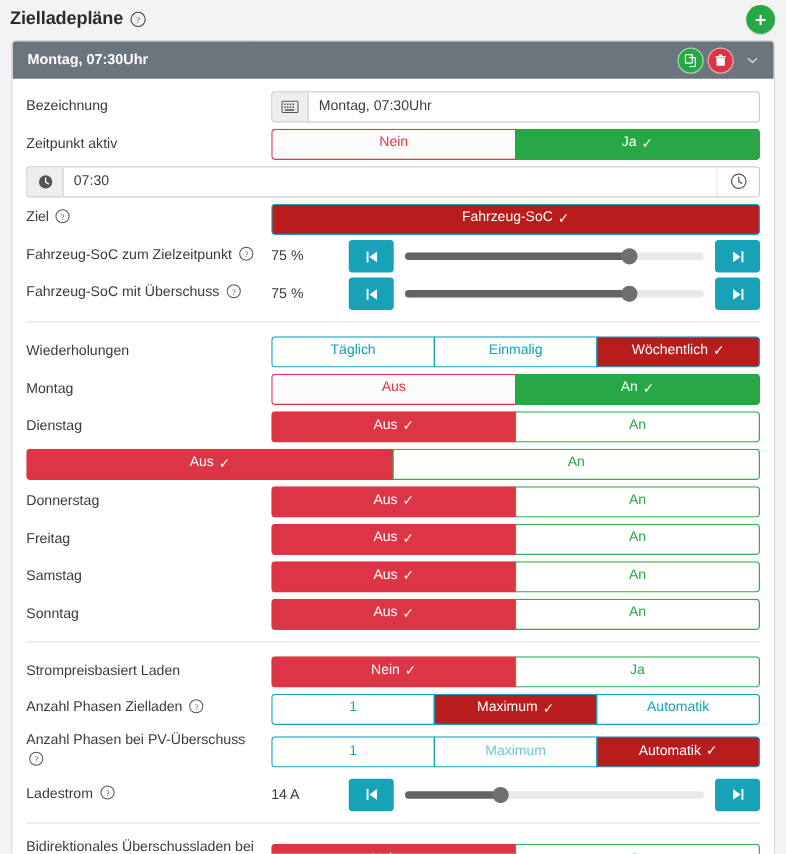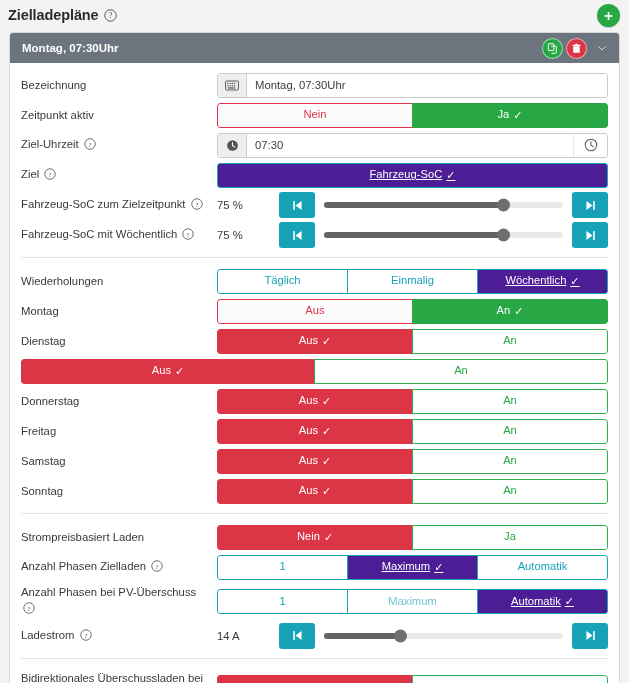--- a/index.html
+++ b/index.html
@@ -191,21 +191,21 @@
   .seg .chk { margin-left: 4px; font-size: 11px; }
 
   
   .seg.danger-off { color: #dc3545; border-color: #dc3545; background:#fbfbfc; }
   .seg.danger-on  { color: #fff; background: #dc3545; border-color: #dc3545; }
   
   .seg.success-off { color: #28a745; border-color: #2eae4e; background:#fff; }
   .seg.success-on  { color: #fff; background: #28a745; border-color: #28a745; }
   
   .seg.info-off { color: #17a2b8; border-color: #17a2b8; background: #fff; }
-  .seg.info-on  { color: #fff; background: #4c1d95; border-color: #17a2b8; text-decoration: underline; }
+  .seg.info-on  { color: #fff; background: #b91c1c; border-color: #17a2b8; }
   .seg.info-off.muted { color: #71c6d4; }
 
   .btn-group .seg:first-child { border-top-left-radius: 3px; border-bottom-left-radius: 3px; }
   .btn-group .seg:last-child  { border-top-right-radius: 3px; border-bottom-right-radius: 3px; }
   .btn-group .seg + .seg { margin-left: -1px; }
 
   
   .slider-wrap {
     display: flex;
     align-items: center;
@@ -342,29 +342,20 @@
             </button>
             <button class="seg success-on">
               <span>Ja</span>
               <span class="chk">✓</span>
             </button>
           </div>
         </div>
       </div>
 
       <div class="row">
-        <div class="row-label">
-          <span>Ziel-Uhrzeit</span>
-          <span class="help-inline">
-            <svg width="12" height="12" viewBox="0 0 16 16">
-              <circle cx="8" cy="8" r="7" fill="none" stroke="#555" stroke-width="1.1"></circle>
-              <text x="8" y="11.5" font-size="9" font-family="Liberation Serif, serif" text-anchor="middle" fill="#555">?</text>
-            </svg>
-          </span>
-        </div>
         <div class="row-control">
           <div class="input-group">
             <span class="input-prefix">
               <svg width="13" height="13" viewBox="0 0 16 16">
                 <circle cx="8" cy="8" r="6.6" fill="#555"></circle>
                 <path d="M8 4.2 V8.3 L10.8 9.9" fill="none" stroke="#fff" stroke-width="1.3" stroke-linecap="round"></path>
               </svg>
             </span>
             <input class="input-field" type="text" value="07:30" style="">
             <span class="input-suffix">
@@ -427,21 +418,21 @@
                 <path d="M3 2.6 L10.4 8 L3 13.4 Z" fill="#fff"></path>
                 <rect x="11.3" y="2.6" width="1.9" height="10.8" fill="#fff"></rect>
               </svg>
             </button>
           </div>
         </div>
       </div>
 
       <div class="row">
         <div class="row-label">
-          <span>Fahrzeug-SoC mit Wöchentlich</span>
+          <span>Fahrzeug-SoC mit Überschuss</span>
           <span class="help-inline">
             <svg width="12" height="12" viewBox="0 0 16 16">
               <circle cx="8" cy="8" r="7" fill="none" stroke="#555" stroke-width="1.1"></circle>
               <text x="8" y="11.5" font-size="9" font-family="Liberation Serif, serif" text-anchor="middle" fill="#555">?</text>
             </svg>
           </span>
         </div>
         <div class="row-control">
           <div class="slider-wrap">
             <span class="slider-value">75 %</span>

